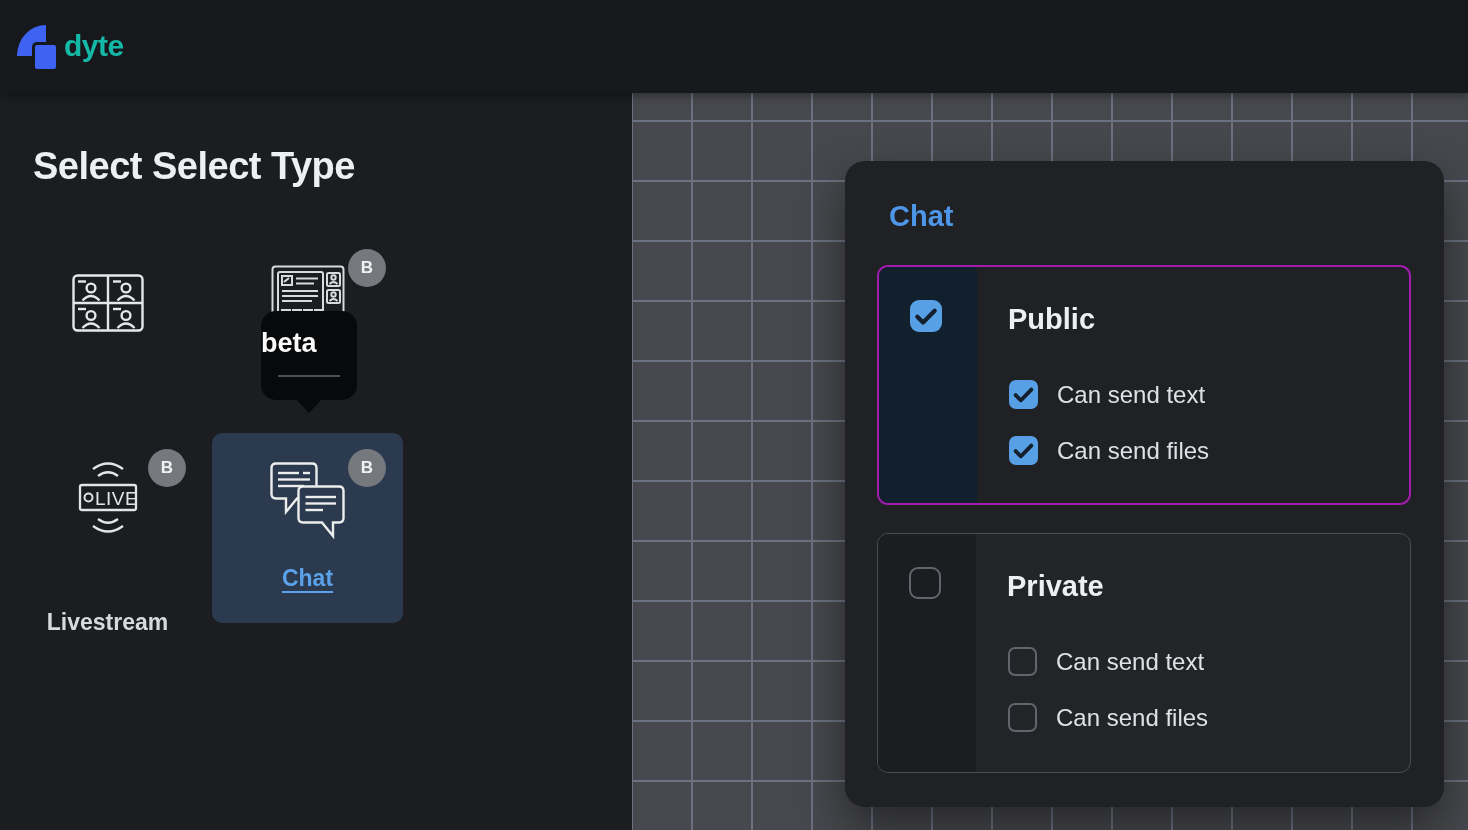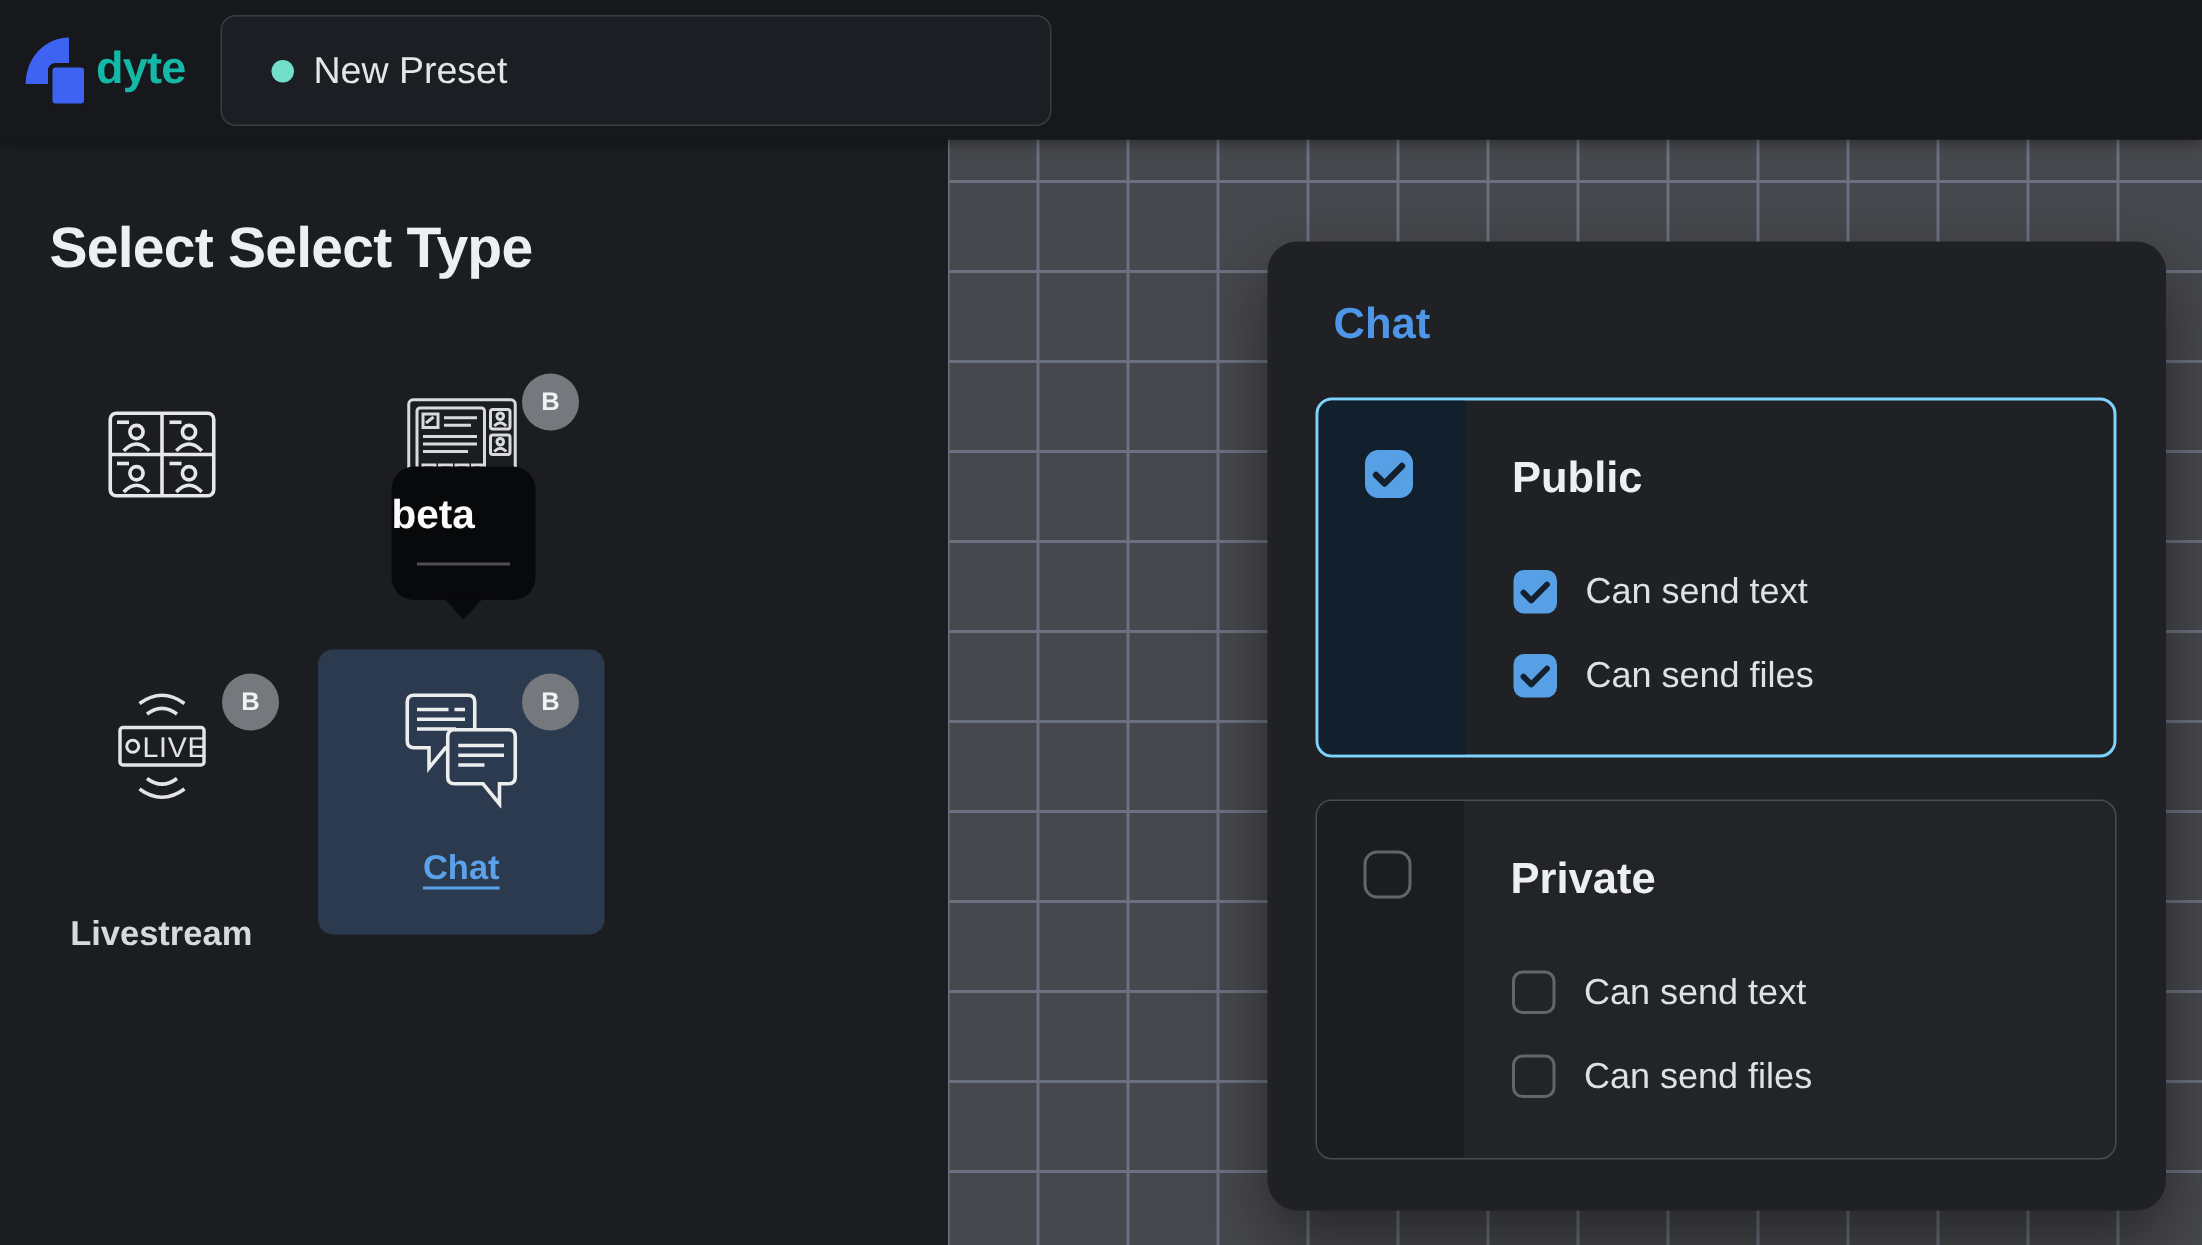--- a/index.html
+++ b/index.html
@@ -60,21 +60,21 @@
     background-size:60px 60px; background-position:59px 27px; }
 
   
   .config-card { position:absolute; left:213px; top:68px; width:599px; height:646px;
     background:#1f2125; border-radius:20px; box-shadow:0 20px 45px rgba(0,0,0,.45); }
   .card-title { position:absolute; left:44px; top:39px; font-size:29px;
     font-weight:800; color:#4e96e8; }
 
   .perm-section { position:absolute; left:32px; width:534px; height:240px;
     border-radius:11px; overflow:hidden; }
-  .perm-section.enabled { border:2px solid #7dd3fc;padding-left:16px; }
+  .perm-section.enabled { border:2px solid #a21caf;padding-left:16px; }
   .perm-section.disabled { border:1.5px solid #494c52; background:#232428; }
   .section-strip { position:absolute; left:0; top:0; bottom:0; width:98px; }
   .perm-section.enabled .section-strip { background:#12202e; }
   .perm-section.disabled .section-strip { background:#1b1d21; }
   .section-heading { position:absolute; left:129px; top:36px; font-size:29px;
     font-weight:800; color:#edeff2; }
 
   .checkbox { border-radius:9px; cursor:pointer; position:absolute; }
   .checkbox.checked { background:#58a0e6; }
   .checkbox.unchecked { border:2.5px solid #62656b; background:transparent; }
@@ -88,24 +88,20 @@
 </head>
 <body>
 
 <div class="topbar">
   <div class="brand">
     <div class="logo-mark">
       <div class="logo-arc"></div>
       <div class="logo-sq"></div>
     </div>
     <div class="brand-text">dyte</div>
-  </div>
-  <div class="preset-box">
-    <div class="status-dot"></div>
-    <div class="preset-value">New Preset</div>
   </div>
 </div>
 
 <div class="sidepanel">
   <div class="panel-heading">Select Select Type</div>
 
   <div class="tile" style="left:12px; top:145px;">
     <span class="tile-icon" style="top:36px;">
       <svg class="icon-svg" width="72" height="58" viewBox="0 0 72 58" fill="none" stroke="#e6e7e9" stroke-width="2.4">
         <rect x="1.5" y="1.5" width="69" height="55" rx="4"></rect>

